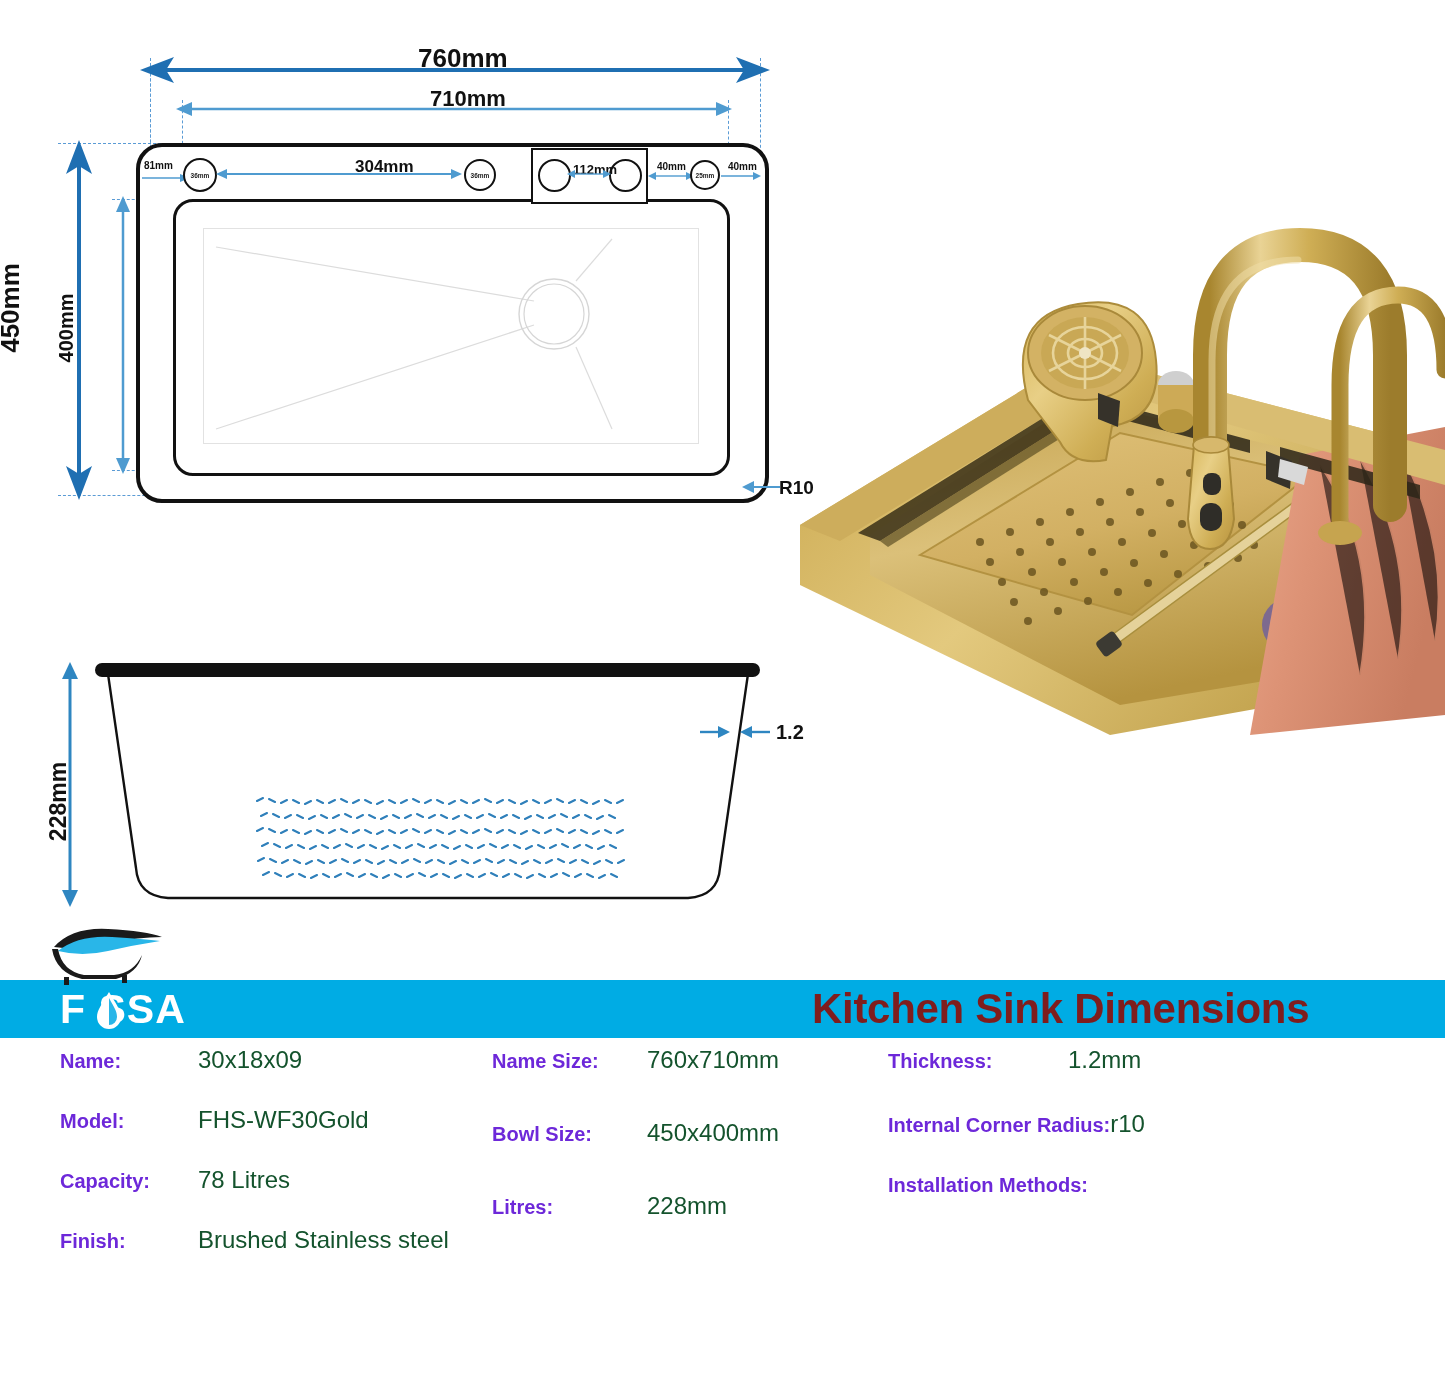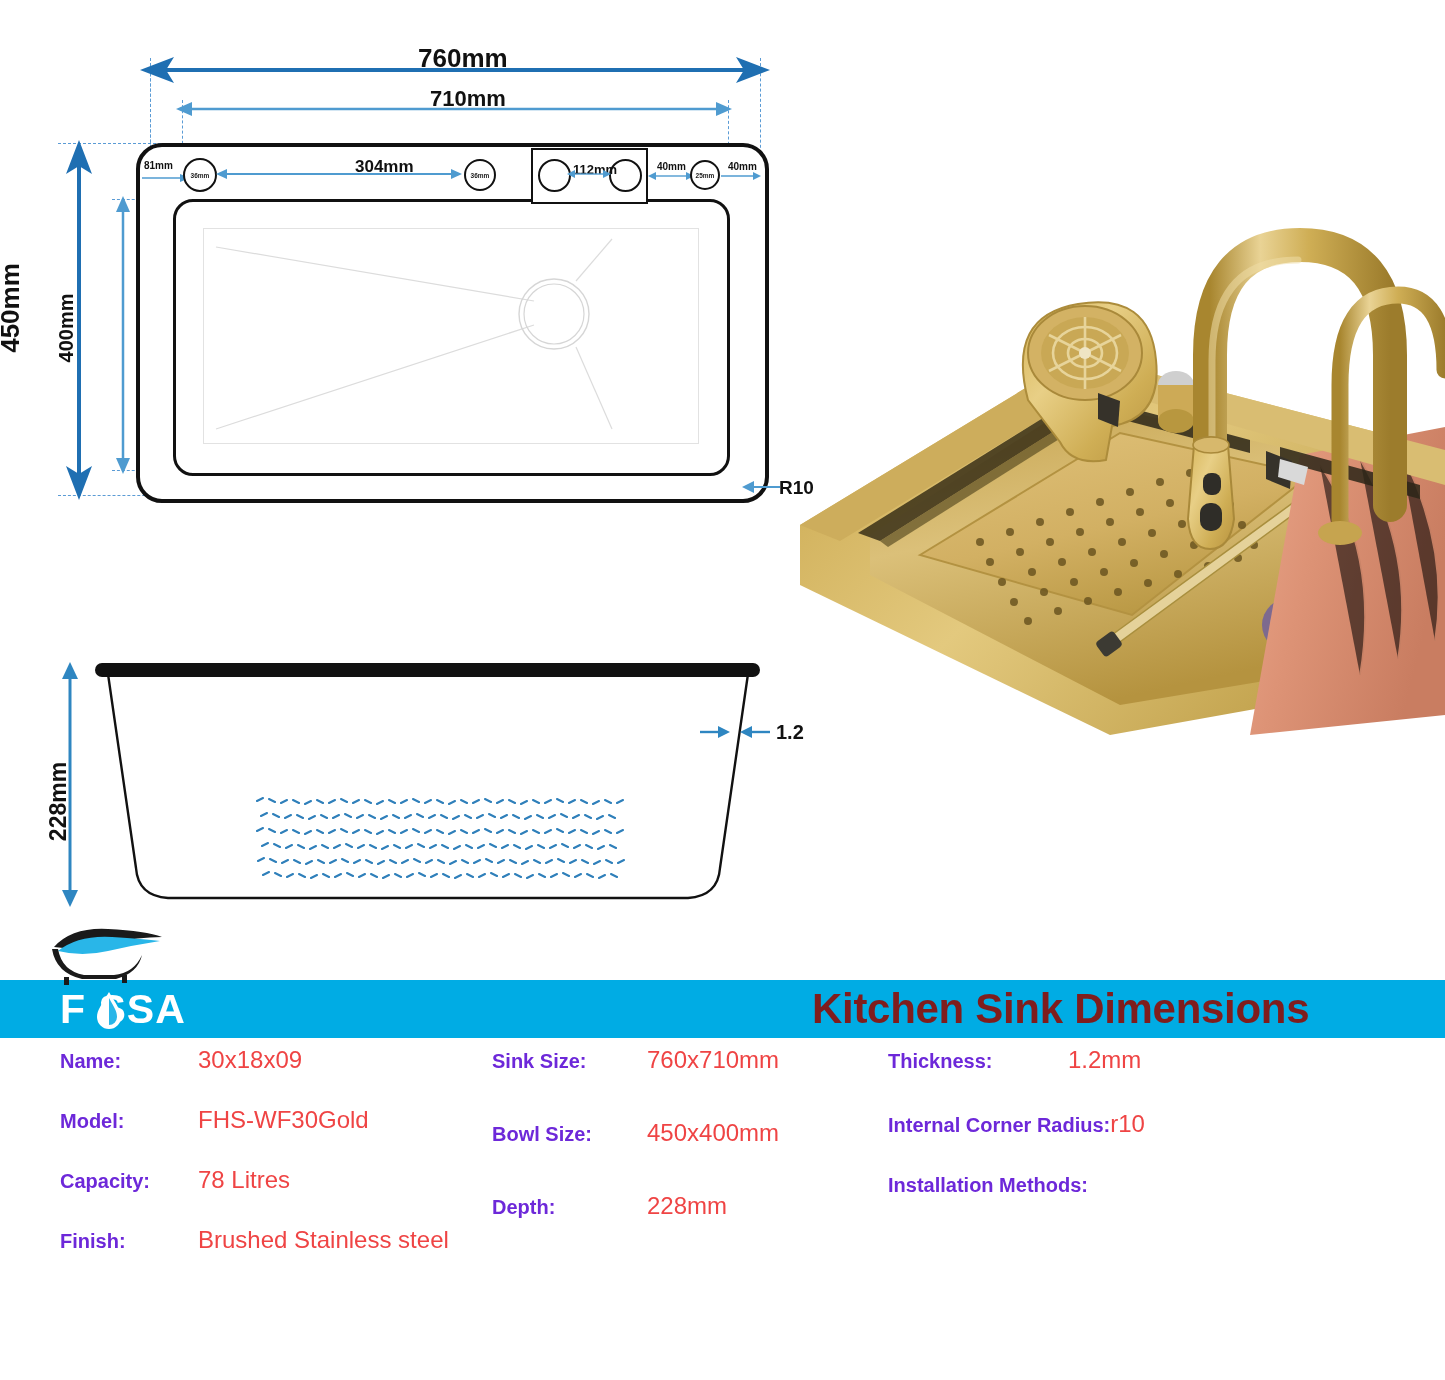--- a/index.html
+++ b/index.html
@@ -92,21 +92,21 @@
   #banner-title{
     left:812px;top:980px;
     font-size:42px;font-weight:bold;color:#7f1d1d;
     line-height:58px;letter-spacing:-0.3px;
   }
 
   
   #spec-table{left:0;top:1046px;width:1445px;height:300px;}
   .spec-row{display:flex;align-items:baseline;}
   .spec-label{font-weight:bold;font-size:20px;color:#6d28d9;white-space:nowrap;}
-  .spec-value{font-size:24px;color:#ef4444;white-space:nowrap;}
+  .spec-value{font-size:24px;color:#14532d;white-space:nowrap;}
   .col1{position:absolute;left:60px;top:0;width:420px;}
   .col2{position:absolute;left:492px;top:0;width:370px;}
   .col3{position:absolute;left:888px;top:0;width:545px;}
   .col1 .spec-row{margin-bottom:32px;}
   .col1 .spec-label{width:138px;}
   .col2 .spec-row{margin-bottom:45px;}
   .col2 .spec-label{width:155px;}
   .col3 .spec-row{margin-bottom:36px;}
 </style>
 </head>
@@ -458,29 +458,29 @@
         <span class="spec-value">78 Litres</span>
       </div>
       <div class="spec-row">
         <span class="spec-label">Finish:</span>
         <span class="spec-value">Brushed Stainless steel</span>
       </div>
     </div>
 
     <div class="col2">
       <div class="spec-row">
-        <span class="spec-label">Sink Size:</span>
+        <span class="spec-label">Name Size:</span>
         <span class="spec-value">760x710mm</span>
       </div>
       <div class="spec-row">
         <span class="spec-label">Bowl Size:</span>
         <span class="spec-value">450x400mm</span>
       </div>
       <div class="spec-row">
-        <span class="spec-label">Depth:</span>
+        <span class="spec-label">Litres:</span>
         <span class="spec-value">228mm</span>
       </div>
     </div>
 
     <div class="col3">
       <div class="spec-row">
         <span class="spec-label" style="width:180px;">Thickness:</span>
         <span class="spec-value">1.2mm</span>
       </div>
       <div class="spec-row">

